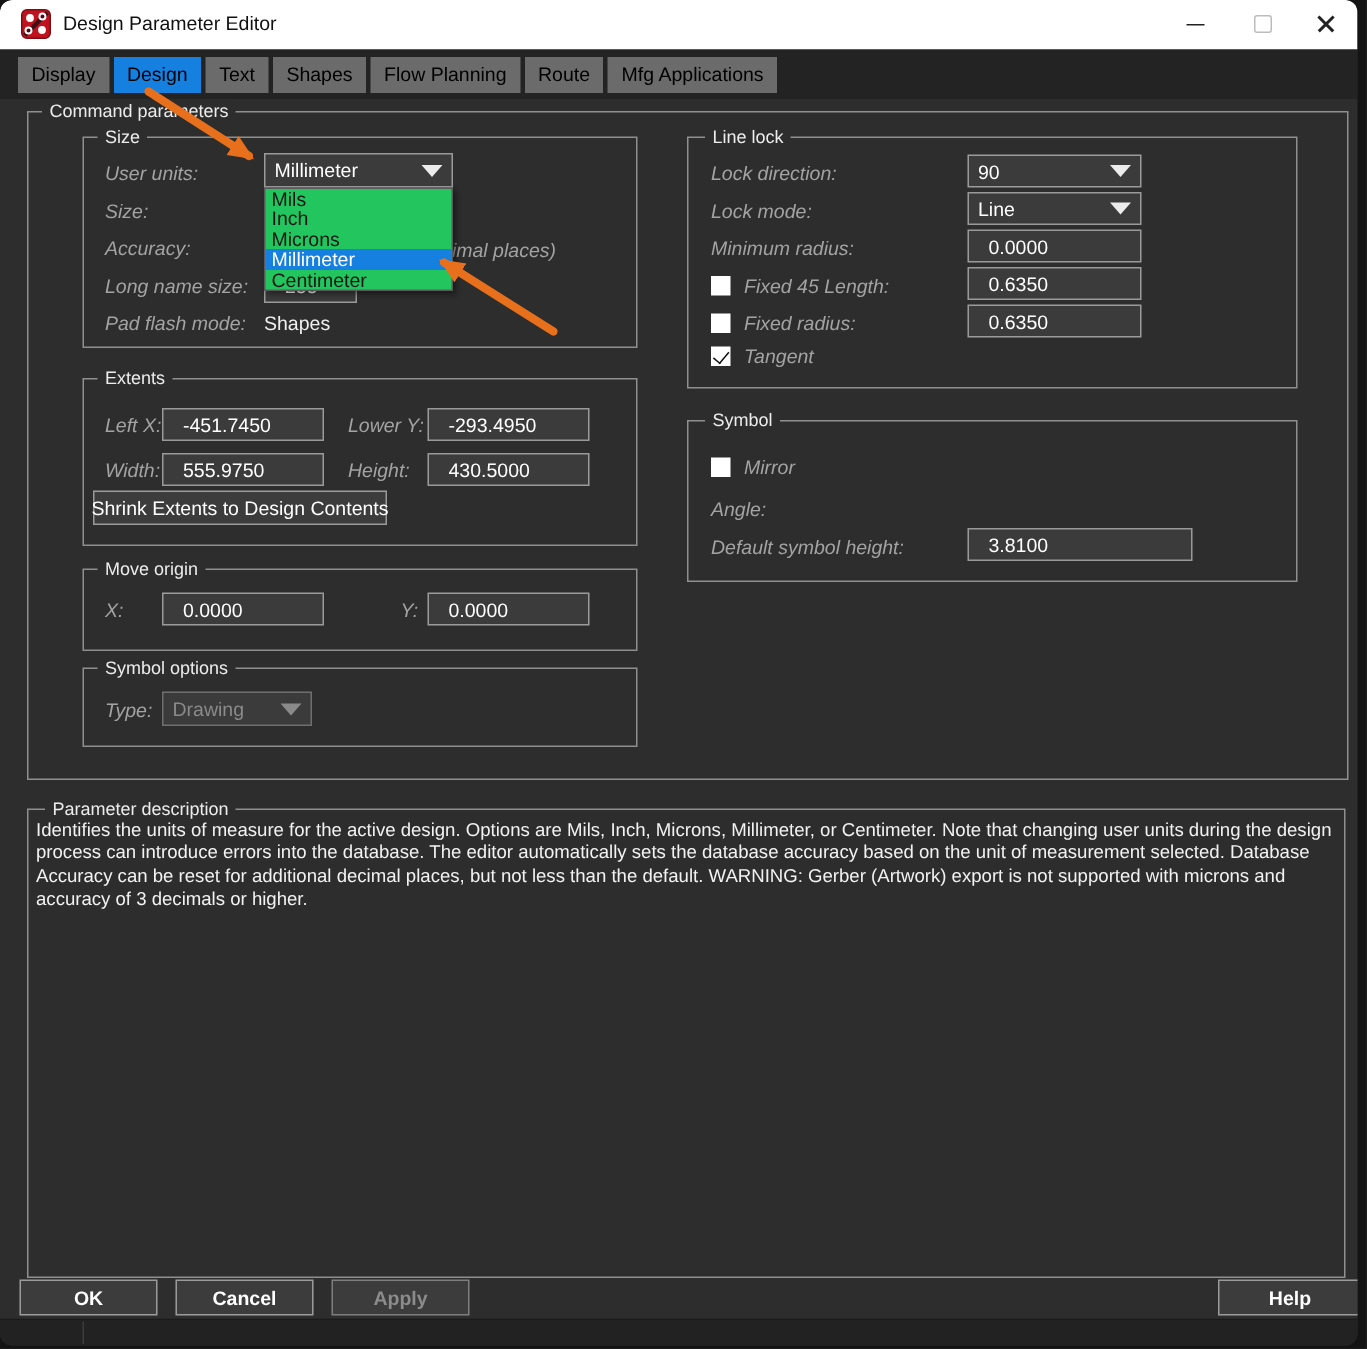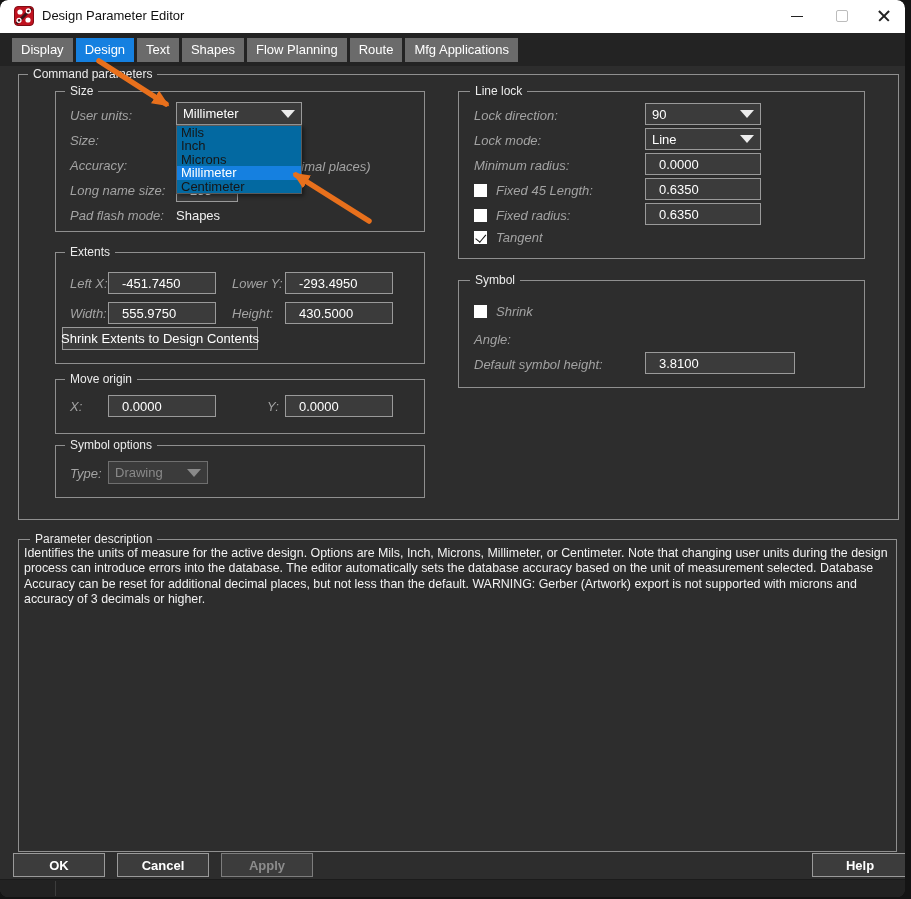--- a/index.html
+++ b/index.html
@@ -15,42 +15,42 @@
   .min-glyph{width:12px;height:0;border-top:1.6px solid #222;}
   .max-glyph{width:10px;height:10px;border:1.4px solid #bcbcbc;border-radius:2px;}
   .close-glyph{position:relative;width:14px;height:14px;}
   .close-glyph::before,.close-glyph::after{content:"";position:absolute;left:0;top:6px;width:14px;height:1.6px;background:#222;}
   .close-glyph::before{transform:rotate(45deg);}
   .close-glyph::after{transform:rotate(-45deg);}
 
   
   .tabstrip{left:0;top:33px;width:905px;height:33px;background:#232323;}
   .tabs{position:absolute;left:12px;top:5px;display:flex;gap:3px;}
-  .tab{background:#6b6b6b;color:#ffffff;font-size:13px;padding:4px 9px 5px 9px;white-space:nowrap;cursor:default;}
+  .tab{background:#6b6b6b;color:#000000;font-size:13px;padding:4px 9px 5px 9px;white-space:nowrap;cursor:default;}
   .tab.active{background:#1580e0;}
 
   
   .group{border:1px solid #8f8f8f;background:transparent;}
   .group-label{font-size:12px;color:#ececec;background:#2d2d2d;padding:0 5px;white-space:nowrap;z-index:2;}
 
   .lbl{font-size:13px;color:#a3a3a3;white-space:nowrap;font-style:italic;}
   .val{font-size:13px;color:#f0f0f0;white-space:nowrap;}
 
   input.field{background:#3b3b3b;border:1px solid #9a9a9a;color:#fff;
     font-family:"Liberation Sans",sans-serif;font-size:13px;padding:0 13px;outline:none;}
 
   .combo{background:#3b3b3b;border:1px solid #9a9a9a;display:flex;align-items:center;
     padding:0 6px;cursor:default;}
   .combo .ctext{flex:1;font-size:13px;color:#fff;white-space:nowrap;overflow:hidden;}
   .combo .carrow{width:0;height:0;border-left:7px solid transparent;border-right:7px solid transparent;border-top:8px solid #ececec;}
   .combo.disabled{border-color:#6f6f6f;}
   .combo.disabled .ctext{color:#8a8a8a;}
   .combo.disabled .carrow{border-top-color:#8a8a8a;}
 
-  .droplist{background:#0369a1;border:1px solid #5a5a5a;z-index:10;box-shadow:2px 2px 4px rgba(0,0,0,0.45);}
+  .droplist{background:#22c55e;border:1px solid #5a5a5a;z-index:10;box-shadow:2px 2px 4px rgba(0,0,0,0.45);}
   .dropitem{font-size:13px;line-height:13.4px;height:13.4px;color:#161616;padding-left:4px;white-space:nowrap;cursor:default;}
   .dropitem.selected{background:#1580e0;color:#fff;}
 
   .checkbox{width:13px;height:13px;background:#fff;cursor:default;}
   .checkbox.checked::after{content:"";position:absolute;left:3.5px;top:0.5px;width:4.5px;height:8.5px;
     border-right:1.8px solid #111;border-bottom:1.8px solid #111;transform:rotate(40deg);}
 
   .btn{background:#3c3c3c;border:1px solid #9a9a9a;color:#fff;font-size:13px;
     display:flex;align-items:center;justify-content:center;cursor:default;white-space:nowrap;}
   .btn.disabled{color:#8c8c8c;border-color:#7d7d7d;}
@@ -191,21 +191,21 @@
   <div class="abs lbl" style="left:496px;top:208px;">Fixed radius:</div>
   <input class="abs field" style="left: 645px; top: 203px; width: 116px; height: 22px;" value="0.6350">
 
   <div class="abs checkbox checked" style="left:474px;top:231px;"></div>
   <div class="abs lbl" style="left:496px;top:230px;">Tangent</div>
 
   <div class="abs group" style="left:458px;top:280px;width:407px;height:108px;"></div>
   <div class="abs group-label" style="left:470px;top:273px;">Symbol</div>
 
   <div class="abs checkbox" style="left:474px;top:305px;"></div>
-  <div class="abs lbl" style="left:496px;top:304px;">Shrink</div>
+  <div class="abs lbl" style="left:496px;top:304px;">Mirror</div>
 
   <div class="abs lbl" style="left:474px;top:332px;">Angle:</div>
 
   <div class="abs lbl" style="left:474px;top:357px;">Default symbol height:</div>
   <input class="abs field" style="left: 645px; top: 352px; width: 150px; height: 22px;" value="3.8100">
 
   <div class="abs group" style="left:18px;top:539px;width:879px;height:313px;"></div>
   <div class="abs group-label" style="left:30px;top:532px;">Parameter description</div>
   <div class="abs desc-text" style="left:24px;top:546px;width:864px;">Identifies the units of measure for the active design. Options are Mils, Inch, Microns, Millimeter, or Centimeter. Note that changing user units during the design process can introduce errors into the database.  The editor automatically sets the database accuracy based on the unit of measurement selected. Database Accuracy can be reset for additional decimal places, but not less than the default. WARNING: Gerber (Artwork) export is not supported with microns and accuracy of 3 decimals or higher.</div>
 

